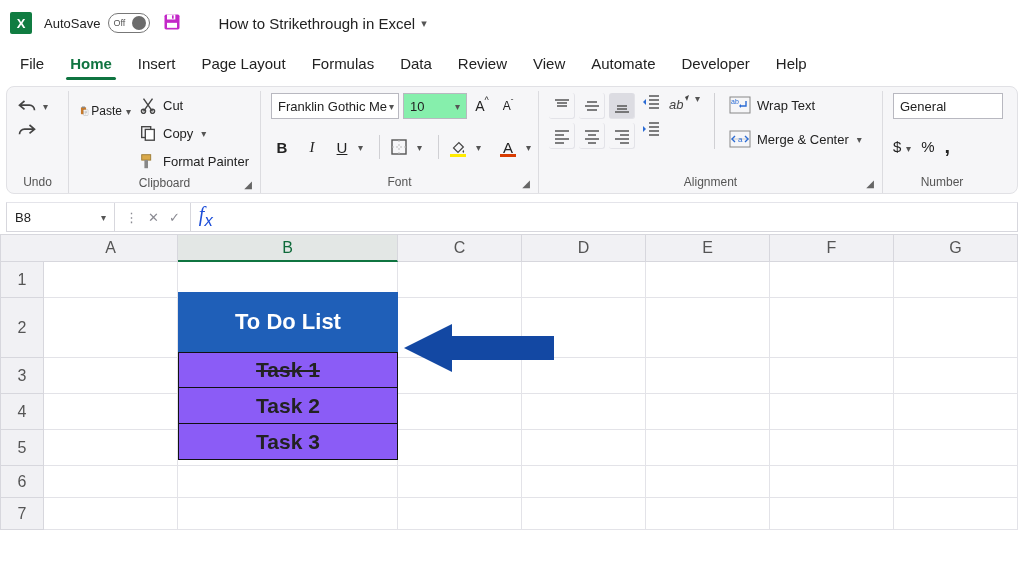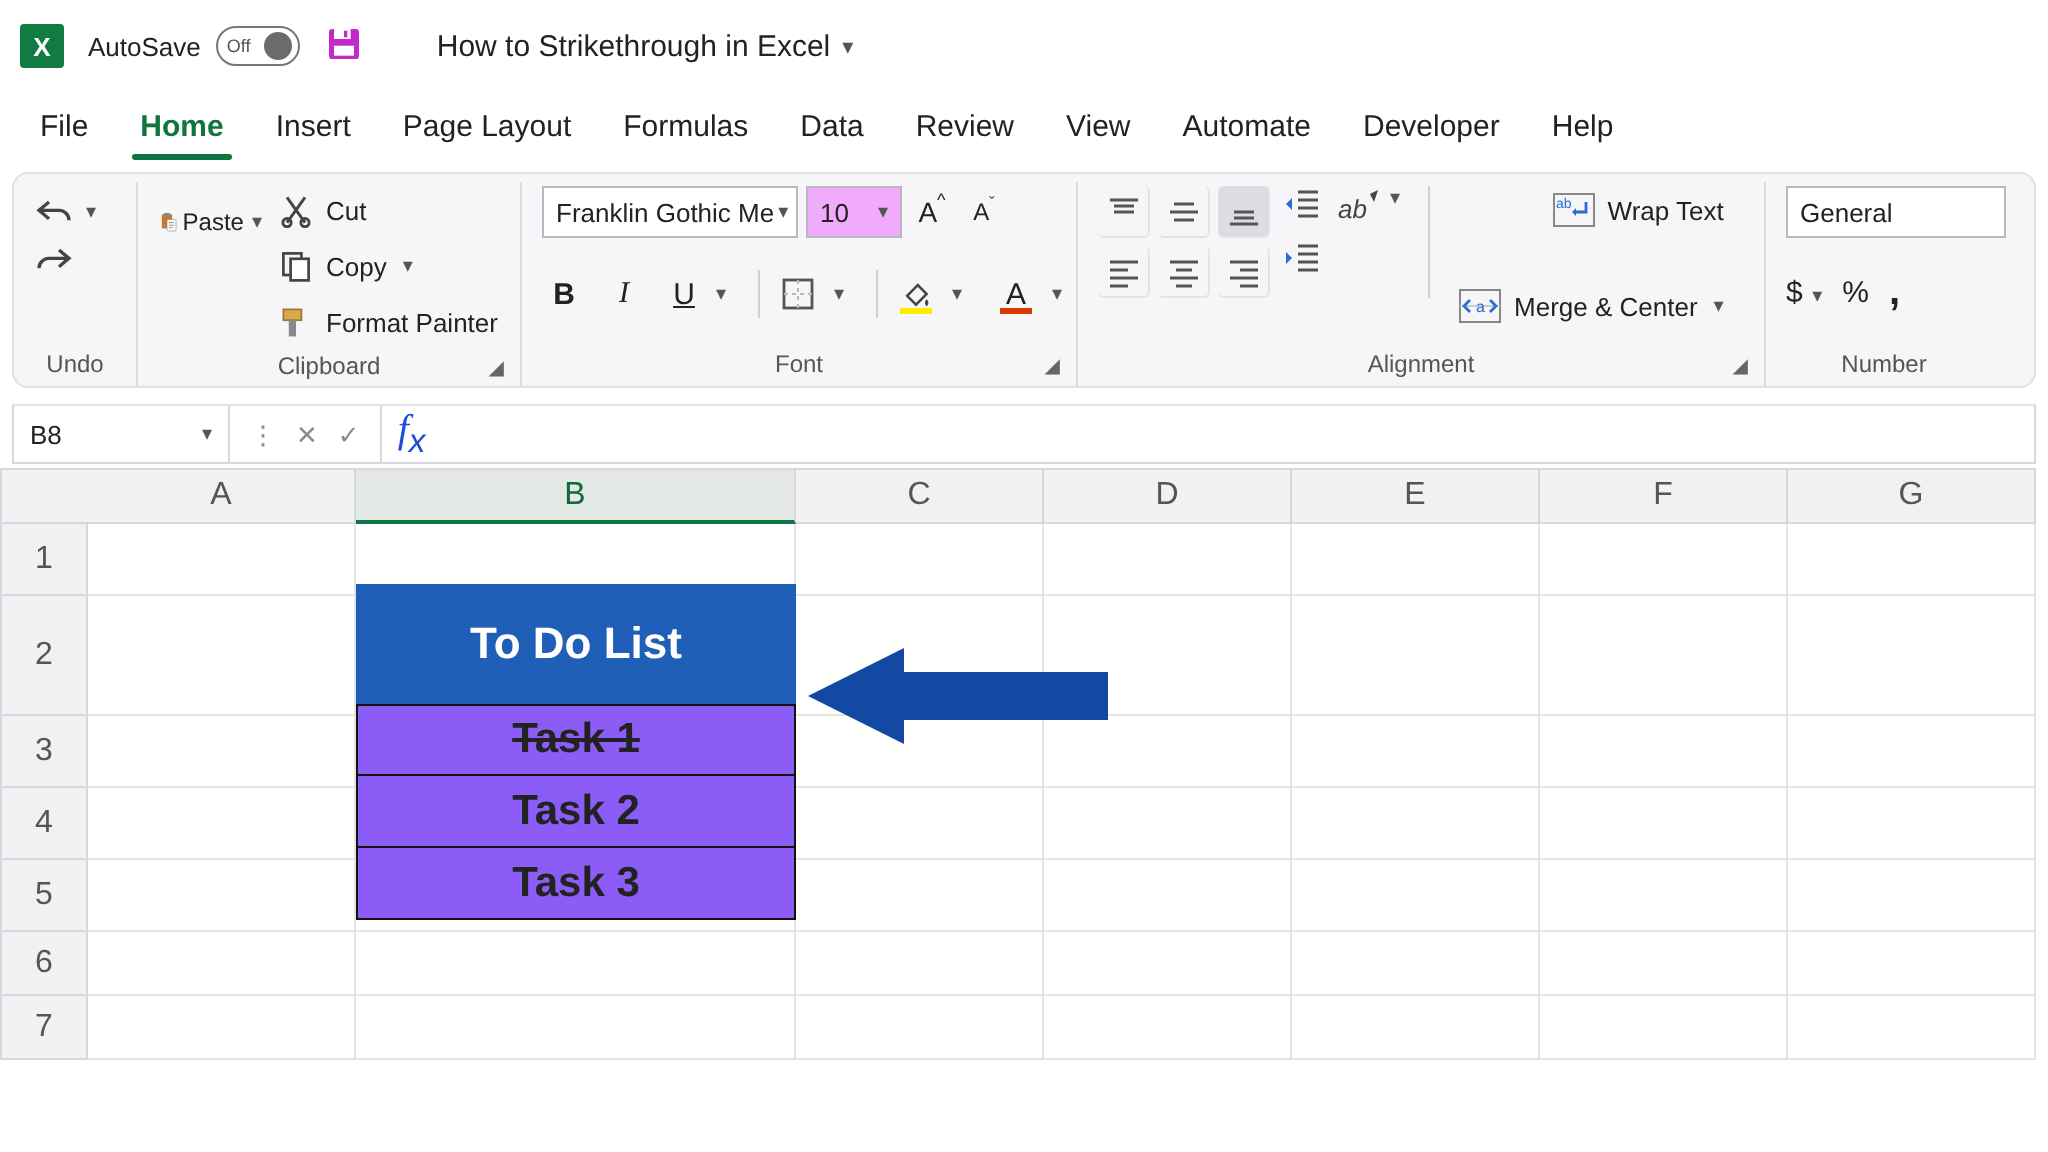--- a/index.html
+++ b/index.html
@@ -32,41 +32,41 @@
   .row-btn { display:flex; align-items:center; gap:6px; font-size:13px; height:24px; }
   .row-btn svg, .row-btn .ic { width:18px; height:18px; }
   .mini-drop { font-size:10px; color:#555; margin-left:2px; }
 
   .undo-area { display:flex; flex-direction:column; gap:6px; padding-top:4px; }
   .undo-area .u { display:flex; align-items:center; gap:4px; }
   .undo-area svg { width:20px; height:18px; stroke:#444; fill:none; stroke-width:2; }
 
   .font-top { display:flex; gap:4px; align-items:center; margin-bottom:8px; }
   .font-name { width:128px; height:26px; border:1px solid #b8b8c0; background:#fff; padding:2px 6px; font-size:13px; display:flex; align-items:center; justify-content:flex-start; overflow:hidden; white-space:nowrap; }
-  .font-size { width:48px; height:26px; border:1px solid #b8b8c0; background:#f0abfc; padding:2px 6px; font-size:13px; display:flex; align-items:center; justify-content:space-between; }
+  .font-size { width:64px; height:26px; border:1px solid #b8b8c0; background:#86efac; padding:2px 6px; font-size:13px; display:flex; align-items:center; justify-content:space-between; }
   .font-grow, .font-shrink { width:22px; height:24px; display:flex; align-items:center; justify-content:center; font-size:14px; }
   .font-row2 { display:flex; gap:8px; align-items:center; }
   .fbtn { width:22px; height:24px; display:flex; align-items:center; justify-content:center; font-size:15px; position:relative; }
   .fbtn.bold { font-weight:800; }
   .fbtn.italic { font-style:italic; font-family:Georgia,serif; }
   .fbtn.under { text-decoration:underline; }
   .color-strip { position:absolute; bottom:2px; left:3px; right:3px; height:3px; }
   .sep { width:1px; height:24px; background:#d0d0d4; }
   .border-btn svg { width:18px; height:18px; }
 
   .align-grid { display:grid; grid-template-columns:repeat(3,26px); grid-template-rows:26px 26px; gap:4px 4px; }
   .align-grid .cell { display:flex; align-items:center; justify-content:center; border-radius:3px; }
   .align-grid .cell svg { width:18px; height:16px; }
   .align-grid .cell.sel { background:#dcdce2; }
   .indent-col { display:flex; flex-direction:column; gap:6px; margin-left:6px; }
   .indent-col svg { width:20px; height:18px; }
   .orient { margin-left:6px; display:flex; align-items:flex-start; }
   .orient svg { width:26px; height:22px; }
 
-  .wrap-col { display:flex; flex-direction:column; gap:24px; padding-top:0;align-items:flex-end; }
+  .wrap-col { display:flex; flex-direction:column; gap:10px; padding-top:0; }
   .wrap-col .row-btn svg { width:22px; height:18px; }
 
   .num-top { width:110px; height:26px; border:1px solid #b8b8c0; background:#fff; padding:2px 6px; display:flex; align-items:center; justify-content:space-between; font-size:13px; }
   .num-row2 { display:flex; gap:10px; align-items:center; font-size:15px; margin-top:8px; }
 
   
   .namebar { display:flex; align-items:center; border:1px solid #d7d7dd; border-top:1px solid #e4e4ea; height:30px; margin:8px 6px 0; background:#fff; }
   .namebox { width:108px; border-right:1px solid #d7d7dd; height:100%; display:flex; align-items:center; padding:0 8px; justify-content:space-between; }
   .namebox .dd { font-size:10px; color:#555; }
   .fx-btns { display:flex; align-items:center; gap:10px; padding:0 10px; color:#8a8a92; border-right:1px solid #d7d7dd; height:100%; }

